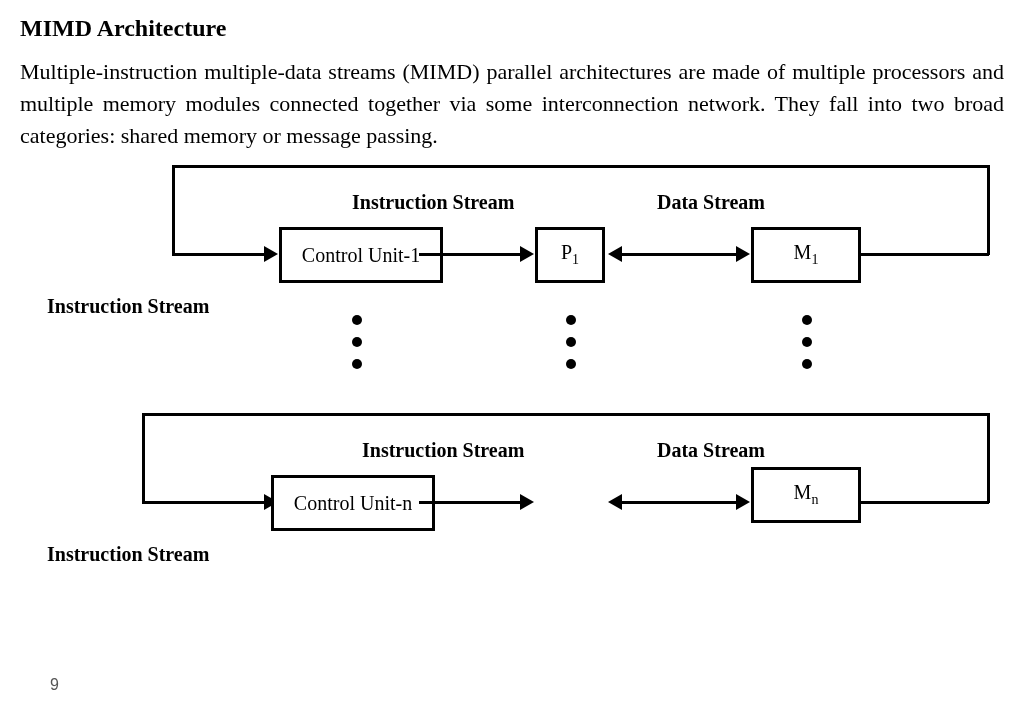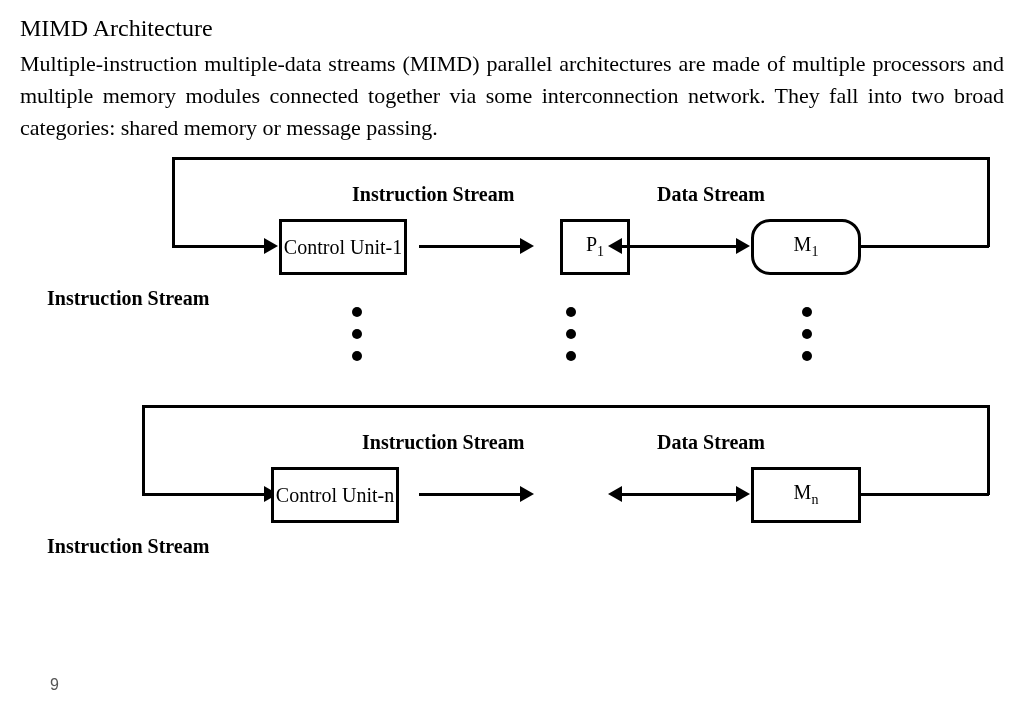--- a/index.html
+++ b/index.html
@@ -9,23 +9,23 @@
     }
     body {
       font-family: Georgia, 'Times New Roman', serif;
       background: #ffffff;
       width: 1024px;
       height: 709px;
       padding: 15px 20px;
       position: relative;
     }
     .heading {
-      font-weight: normal;
+      font-weight: bold;
       font-size: 24px;
-      margin-bottom: 6px;
+      margin-bottom: 14px;
     }
     .body-text {
       font-size: 22px;
       line-height: 1.45;
       text-align: justify;
       margin-bottom: 13px;
     }
     .diagram {
       position: relative;
       margin: 12px auto;
@@ -38,21 +38,21 @@
       background: #fff;
       display: flex;
       align-items: center;
       justify-content: center;
       font-family: 'Times New Roman', serif;
       font-size: 20px;
       text-align: center;
       line-height: 1.1;
     }
     .control-box {
-      width: 128px;
+      width: 164px;
       height: 56px;
     }
     .p-box {
       width: 70px;
       height: 56px;
     }
     .m-box {
       width: 110px;
       height: 56px;
     }
@@ -130,29 +130,29 @@
   <div class="label" style="left:615px; top:26px;">Data Stream</div>
 
   <div class="hline" style="left:130px; top:88px; width:95px;"></div>
   <div class="arrow-right" style="left:222px; top:81px;"></div>
 
   <div class="box control-box" style="left:237px; top:62px;">Control Unit-1</div>
 
   <div class="hline" style="left:377px; top:88px; width:105px;"></div>
   <div class="arrow-right" style="left:478px; top:81px;"></div>
 
-  <div class="box p-box" style="left:518px; top:62px;">
+  <div class="box p-box" style="left:493px; top:62px;">
     <span><span>P</span><span class="sub">1</span></span>
   </div>
 
   <div class="arrow-left" style="left:566px; top:81px;"></div>
   <div class="hline" style="left:578px; top:88px; width:120px;"></div>
   <div class="arrow-right" style="left:694px; top:81px;"></div>
 
-  <div class="box m-box" style="left:709px; top:62px;border-radius:19px;">
+  <div class="box m-box" style="left:709px; top:62px;">
     <span><span>M</span><span class="sub">1</span></span>
   </div>
 
   <div class="hline" style="left:819px; top:88px; width:128px;"></div>
 
   <div class="label" style="left:5px; top:130px;">Instruction Stream</div>
 
   <div class="dots" style="left:310px; top:150px;">
     <div class="dot"></div>
     <div class="dot"></div>
@@ -182,21 +182,21 @@
   <div class="box control-box" style="left:229px; top:310px;">Control Unit-n</div>
 
   <div class="hline" style="left:377px; top:336px; width:105px;"></div>
   <div class="arrow-right" style="left:478px; top:329px;"></div>
 
 
   <div class="arrow-left" style="left:566px; top:329px;"></div>
   <div class="hline" style="left:578px; top:336px; width:120px;"></div>
   <div class="arrow-right" style="left:694px; top:329px;"></div>
 
-  <div class="box m-box" style="left:709px; top:310px;">
+  <div class="box m-box" style="left:709px; top:302px;">
     <span><span>M</span><span class="sub">n</span></span>
   </div>
 
   <div class="hline" style="left:819px; top:336px; width:128px;"></div>
 
   <div class="label" style="left:5px; top:378px;">Instruction Stream</div>
 
 </div>
 
 <div class="page-num">9</div>

